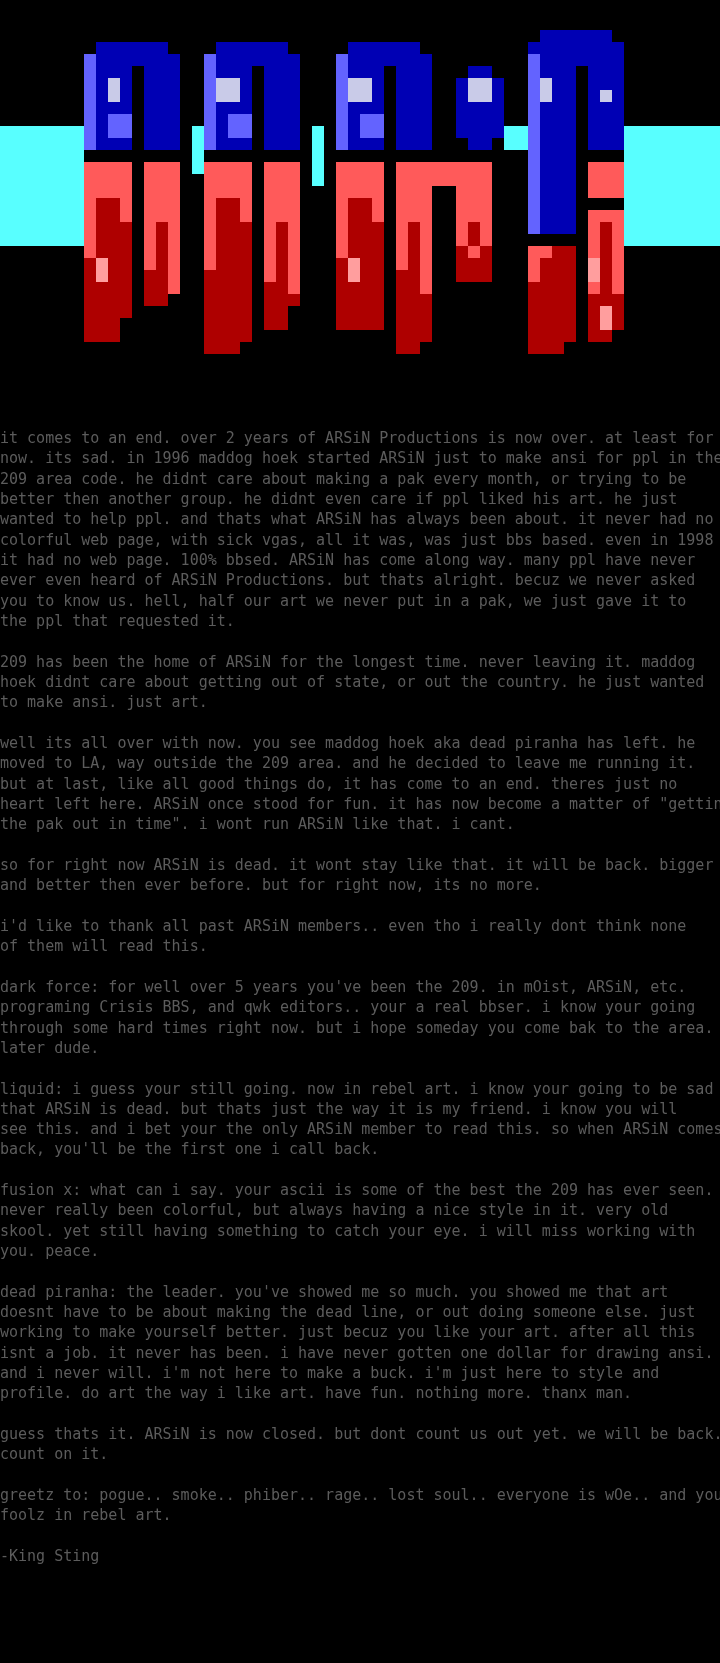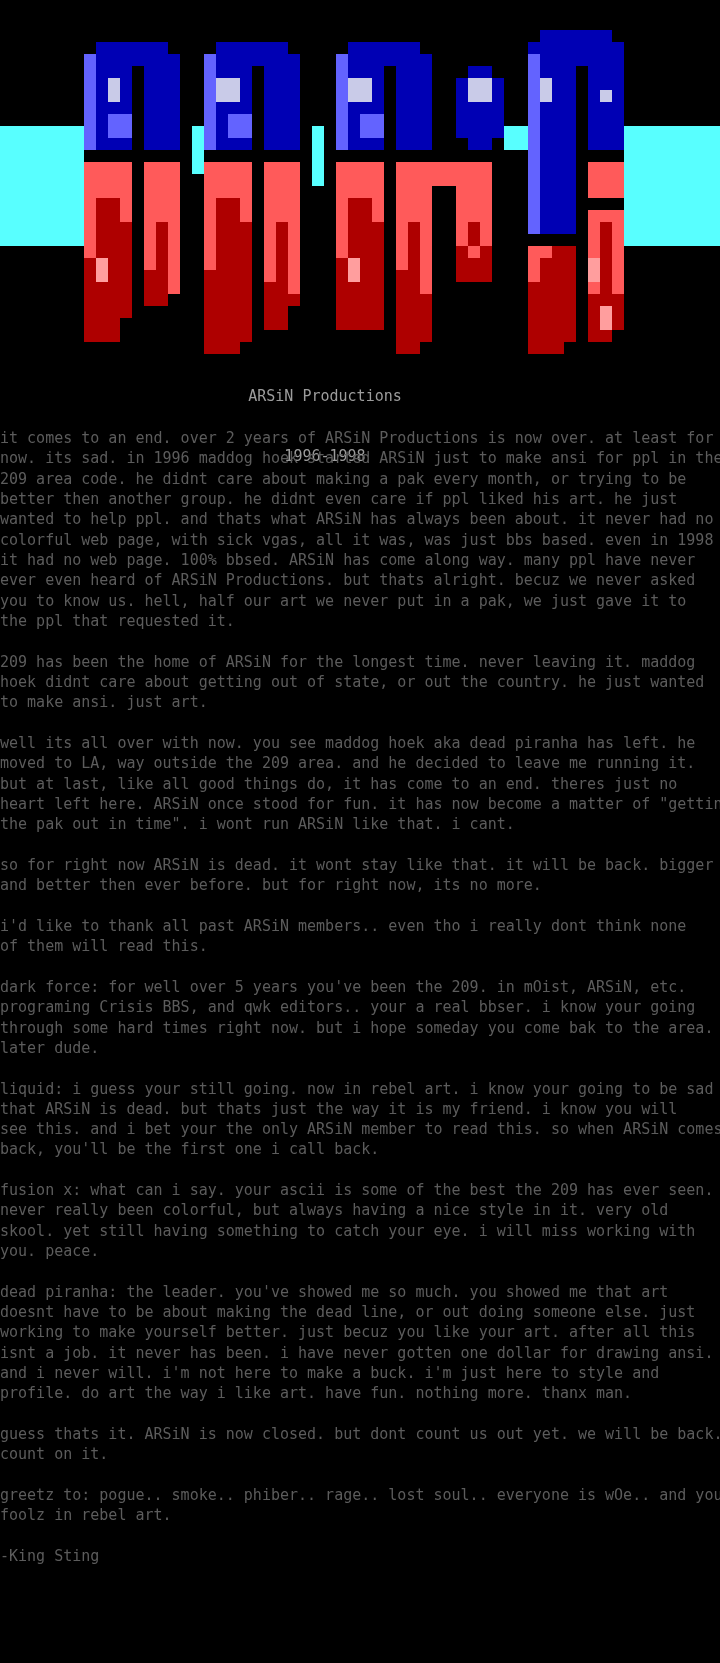--- a/index.html
+++ b/index.html
@@ -405,24 +405,20 @@
       <div style="position: absolute; left: 84px; top: 300px; width: 36px; height: 12px; background: rgb(174, 0, 0);"></div>
       <div style="position: absolute; left: 204px; top: 300px; width: 48px; height: 12px; background: rgb(174, 0, 0);"></div>
       <div style="position: absolute; left: 396px; top: 300px; width: 36px; height: 12px; background: rgb(174, 0, 0);"></div>
       <div style="position: absolute; left: 528px; top: 300px; width: 48px; height: 12px; background: rgb(174, 0, 0);"></div>
       <div style="position: absolute; left: 588px; top: 300px; width: 24px; height: 12px; background: rgb(174, 0, 0);"></div>
       <div style="position: absolute; left: 204px; top: 312px; width: 36px; height: 12px; background: rgb(174, 0, 0);"></div>
       <div style="position: absolute; left: 396px; top: 312px; width: 24px; height: 12px; background: rgb(174, 0, 0);"></div>
       <div style="position: absolute; left: 528px; top: 312px; width: 36px; height: 12px; background: rgb(174, 0, 0);"></div>
     </div>
 
-  <div class="logo-caption">
-    <span class="caption-line">ARSiN Productions</span>
-    <span class="caption-line">1996-1998</span>
-  </div>
 
   <pre class="body-text">it comes to an end. over 2 years of ARSiN Productions is now over. at least for
 now. its sad. in 1996 maddog hoek started ARSiN just to make ansi for ppl in the
 209 area code. he didnt care about making a pak every month, or trying to be
 better then another group. he didnt even care if ppl liked his art. he just
 wanted to help ppl. and thats what ARSiN has always been about. it never had no
 colorful web page, with sick vgas, all it was, was just bbs based. even in 1998
 it had no web page. 100% bbsed. ARSiN has come along way. many ppl have never
 ever even heard of ARSiN Productions. but thats alright. becuz we never asked
 you to know us. hell, half our art we never put in a pak, we just gave it to

